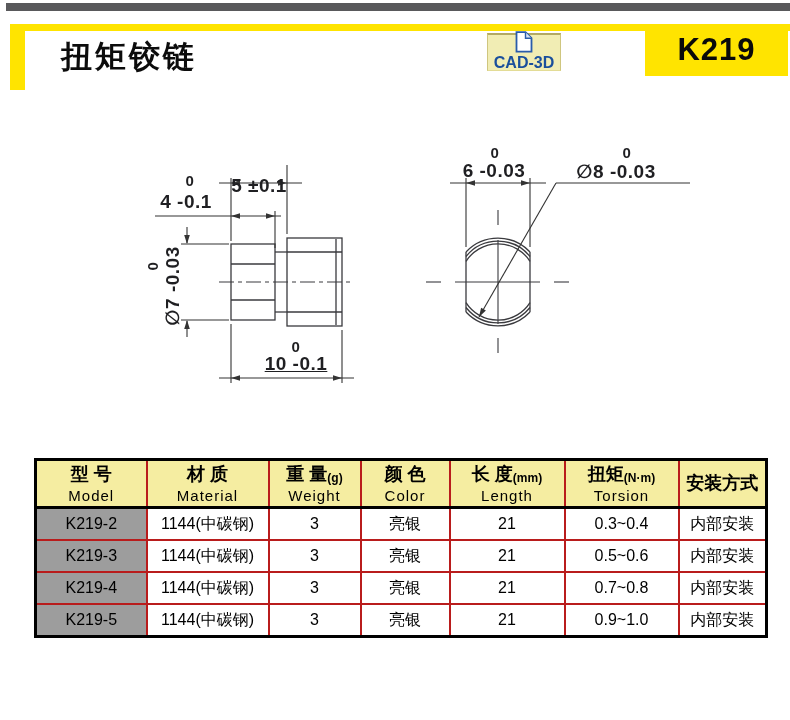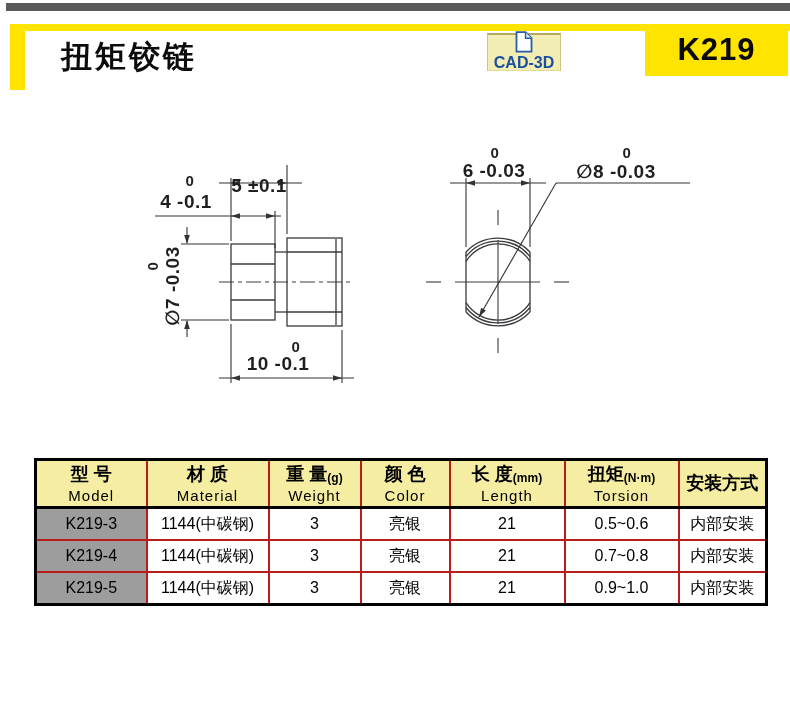--- a/index.html
+++ b/index.html
@@ -135,21 +135,21 @@
       <polygon points="479,317 481.1,307.8 485.9,310.6"></polygon>
     </g>
   </svg>
 
   <div class="dim" style="left:259px;top:170px;margin-top:16px;">5 ±0.1</div>
   <div class="dim small" style="left:190px;top:180px;">0</div>
   <div class="dim" style="left:186px;top:202px;">4 -0.1</div>
   <div class="dim small rot" style="left:152px;top:266px;">0</div>
   <div class="dim rot" style="left:172px;top:286px;">∅7 -0.03</div>
   <div class="dim small" style="left:296px;top:346px;">0</div>
-  <div class="dim" style="left:278px;top:364px;">10 -0.1</div>
+  <div class="dim" style="left:296px;top:364px;text-decoration:underline;">10 -0.1</div>
   <div class="dim small" style="left:495px;top:152px;">0</div>
   <div class="dim" style="left:494px;top:171px;">6 -0.03</div>
   <div class="dim small" style="left:627px;top:152px;">0</div>
   <div class="dim" style="left:616px;top:171px;">∅8 -0.03</div>
 
   <table class="spec-table">
     <colgroup>
       <col style="width:111px">
         <col style="width:122px">
         <col style="width:92px">
@@ -183,20 +183,29 @@
       <th>
         <div class="zh"><span>扭矩</span><span class="unit">(N·m)</span></div>
         <div class="en">Torsion</div>
       </th>
       <th>
         <div class="zh"><span>安装方式</span><span class="unit"></span></div>
         <div class="en"></div>
       </th>
     </tr>
     <tr>
+      <td class="model">K219-2</td>
+      <td>1144(中碳钢)</td>
+      <td>3</td>
+      <td>亮银</td>
+      <td>21</td>
+      <td>0.3~0.4</td>
+      <td>内部安装</td>
+    </tr>
+    <tr>
       <td class="model">K219-3</td>
       <td>1144(中碳钢)</td>
       <td>3</td>
       <td>亮银</td>
       <td>21</td>
       <td>0.5~0.6</td>
       <td>内部安装</td>
     </tr>
     <tr>
       <td class="model">K219-4</td>

